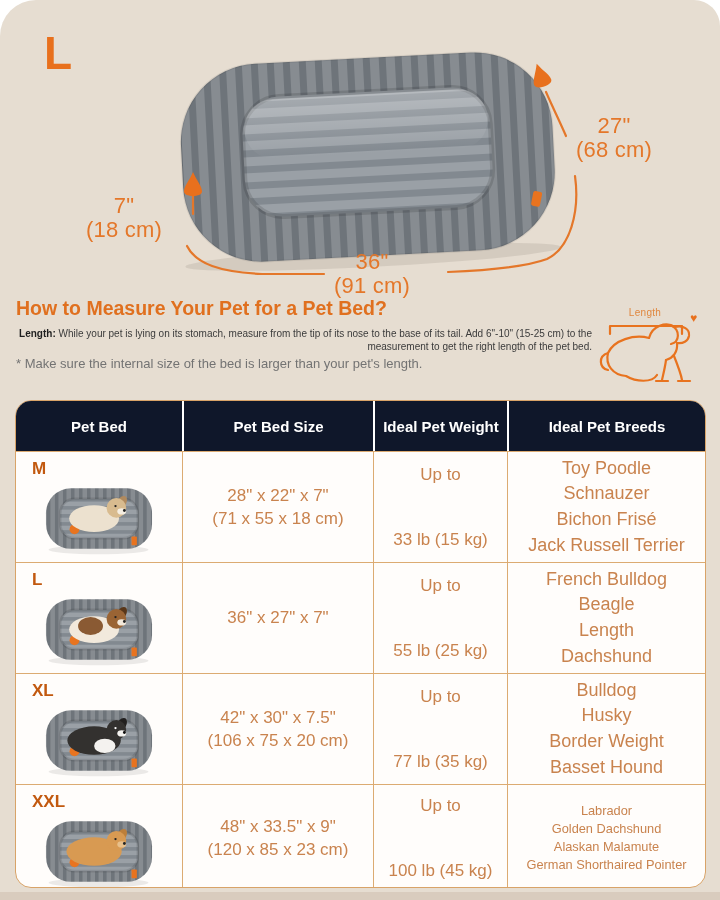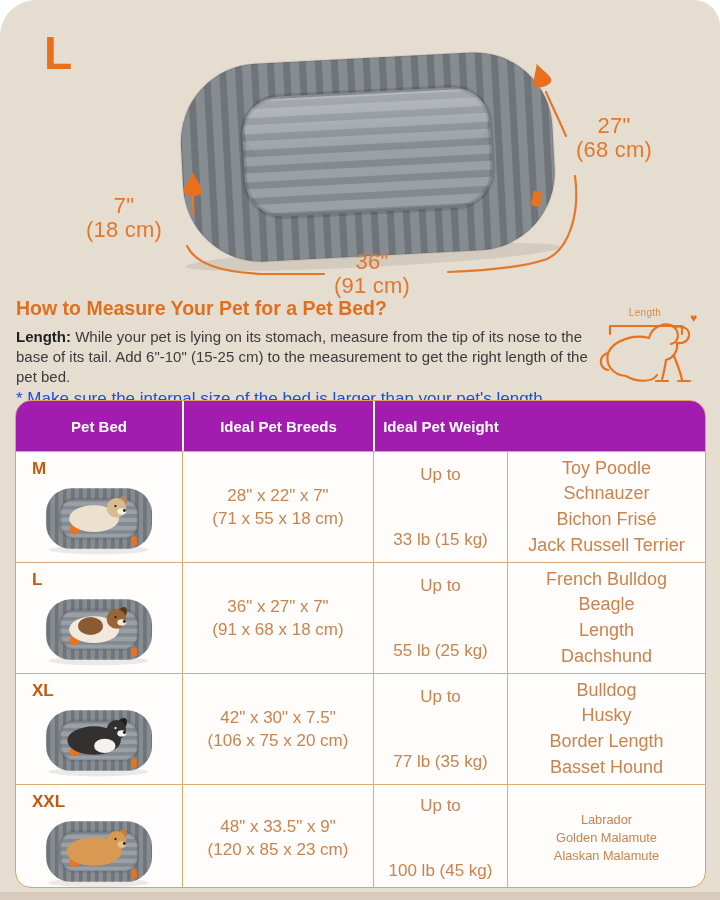--- a/index.html
+++ b/index.html
@@ -16,33 +16,33 @@
   .dim .in{display:block;}
   .dim .cm{display:block;}
   .dim-h{left:66px;top:194px;width:116px;}
   .dim-w{left:556px;top:114px;width:116px;}
   .dim-l{left:292px;top:250px;width:160px;}
 
   
   .measure{position:absolute;left:0;top:297px;width:720px;height:102px;}
   .measure-text{position:absolute;left:16px;top:0;width:576px;}
   .measure-heading{margin:0 0 7px 0;font-size:19.5px;font-weight:700;color:#e0701f;}
-  .measure-body{margin:0;font-size:15px;line-height:1.33;color:#3b3b3b;}
+  .measure-body{margin:0;font-size:10px;line-height:1.33;color:#3b3b3b;text-align:right;}
   .measure-body b{color:#1f1f1f;}
-  .measure-note{margin:1px 0 0 0;font-size:17px;line-height:1.33;color:#1d4ed8;}
+  .measure-note{margin:1px 0 0 0;font-size:13px;line-height:1.33;color:#737373;}
   .dog-diagram{position:absolute;left:594px;top:298px;width:122px;height:98px;}
   .diagram-label{position:absolute;left:8px;top:9px;width:86px;text-align:center;
                  font-size:10px;color:#e0873f;letter-spacing:.3px;}
   .heart-glyph{position:absolute;left:96px;top:13px;font-size:12px;color:#e8701d;}
 
   
   .size-table{position:absolute;left:15px;top:400px;width:691px;height:488px;background:#fffdfb;
               border:1px solid #d8a368;border-radius:16px;overflow:hidden;box-sizing:border-box;}
   .thead,.trow{display:grid;grid-template-columns:166px 191px 134px 198px;}
-  .thead{background:#a21caf;height:50px;}
+  .thead{background:#0f172a;height:50px;}
   .th{display:flex;align-items:center;justify-content:center;color:#ffffff;font-size:15px;
       font-weight:700;border-left:2px solid #ffffff;}
   .th:first-child{border-left:none;}
   .trow{height:110px;border-top:1px solid #dcab72;}
   .trow:last-child{height:106px;}
   .td{display:flex;flex-direction:column;align-items:center;justify-content:center;
       border-left:1px solid #dcab72;color:#c9834e;text-align:center;}
   .td:first-child{border-left:none;}
   .td-size{font-size:17px;line-height:1.38;}
   .td-weight{font-size:17px;line-height:1.38;gap:41px;}
@@ -145,22 +145,23 @@
         <path d="M14,55 C11,67 19,77 32,78 C42,84 58,85 63,77"></path>
       </g>
     </svg>
     <div class="diagram-label">Length</div>
     <div class="heart-glyph">♥</div>
   </div>
 
   <section class="size-table">
     <div class="thead">
       <div class="th">Pet Bed</div>
+      <div class="th">Pet Bed Size</div>
+      <div class="th">Ideal Pet Weight</div>
       <div class="th">Ideal Pet Breeds</div>
-      <div class="th">Ideal Pet Weight</div>
     </div>
 
     <div class="trow">
       <div class="td td-bed">
         <span class="size-tag">M</span>
         <svg class="bed-thumb" width="140" height="82" viewBox="0 0 135 92">
           <ellipse cx="67" cy="85" rx="56" ry="5" fill="rgba(0,0,0,0.08)"></ellipse>
           <rect x="8" y="16" width="119" height="68" rx="28" fill="url(#ribVs)"></rect>
           <rect x="24" y="28" width="87" height="44" rx="16" fill="url(#ribHs)"></rect>
           <rect x="24" y="28" width="87" height="44" rx="16" fill="none" stroke="rgba(0,0,0,0.10)" stroke-width="3"></rect>
@@ -208,21 +209,20 @@
             <ellipse cx="93" cy="32" rx="5" ry="8" transform="rotate(30 93 32)" fill="#593618"></ellipse>
             <circle cx="87" cy="38" r="11" fill="#9a6434"></circle>
             <ellipse cx="93" cy="42" rx="5" ry="3.5" fill="#f2e9dc"></ellipse>
             <circle cx="86" cy="36" r="1.3" fill="#232323"></circle>
             <circle cx="96" cy="41" r="1.6" fill="#232323"></circle>
           </g>
         </svg>
       </div>
       <div class="td td-size">
         <div>36" x 27" x 7"</div>
-        <div>(91 x 68 x 18 cm)</div>
       </div>
       <div class="td td-weight">
         <div>Up to</div>
         <div>55 lb (25 kg)</div>
       </div>
       <div class="td td-breeds">
         <div>French Bulldog</div>
         <div>Beagle</div>
         <div>Length</div>
         <div>Dachshund</div>
@@ -254,21 +254,21 @@
         <div>42" x 30" x 7.5"</div>
         <div>(106 x 75 x 20 cm)</div>
       </div>
       <div class="td td-weight">
         <div>Up to</div>
         <div>77 lb (35 kg)</div>
       </div>
       <div class="td td-breeds">
         <div>Bulldog</div>
         <div>Husky</div>
-        <div>Border Length</div>
+        <div>Border Weight</div>
         <div>Basset Hound</div>
       </div>
     </div>
 
     <div class="trow trow-xxl">
       <div class="td td-bed">
         <span class="size-tag">XXL</span>
         <svg class="bed-thumb" width="140" height="82" viewBox="0 0 135 92">
           <ellipse cx="67" cy="85" rx="56" ry="5" fill="rgba(0,0,0,0.08)"></ellipse>
           <rect x="8" y="16" width="119" height="68" rx="28" fill="url(#ribVs)"></rect>
@@ -289,20 +289,21 @@
       <div class="td td-size">
         <div>48" x 33.5" x 9"</div>
         <div>(120 x 85 x 23 cm)</div>
       </div>
       <div class="td td-weight">
         <div>Up to</div>
         <div>100 lb (45 kg)</div>
       </div>
       <div class="td td-breeds">
         <div>Labrador</div>
-        <div>Golden Malamute</div>
+        <div>Golden Dachshund</div>
         <div>Alaskan Malamute</div>
+        <div>German Shorthaired Pointer</div>
       </div>
     </div>
   </section>
 
   <div class="bottom-band"></div>
 </div>
 
 </body></html>

